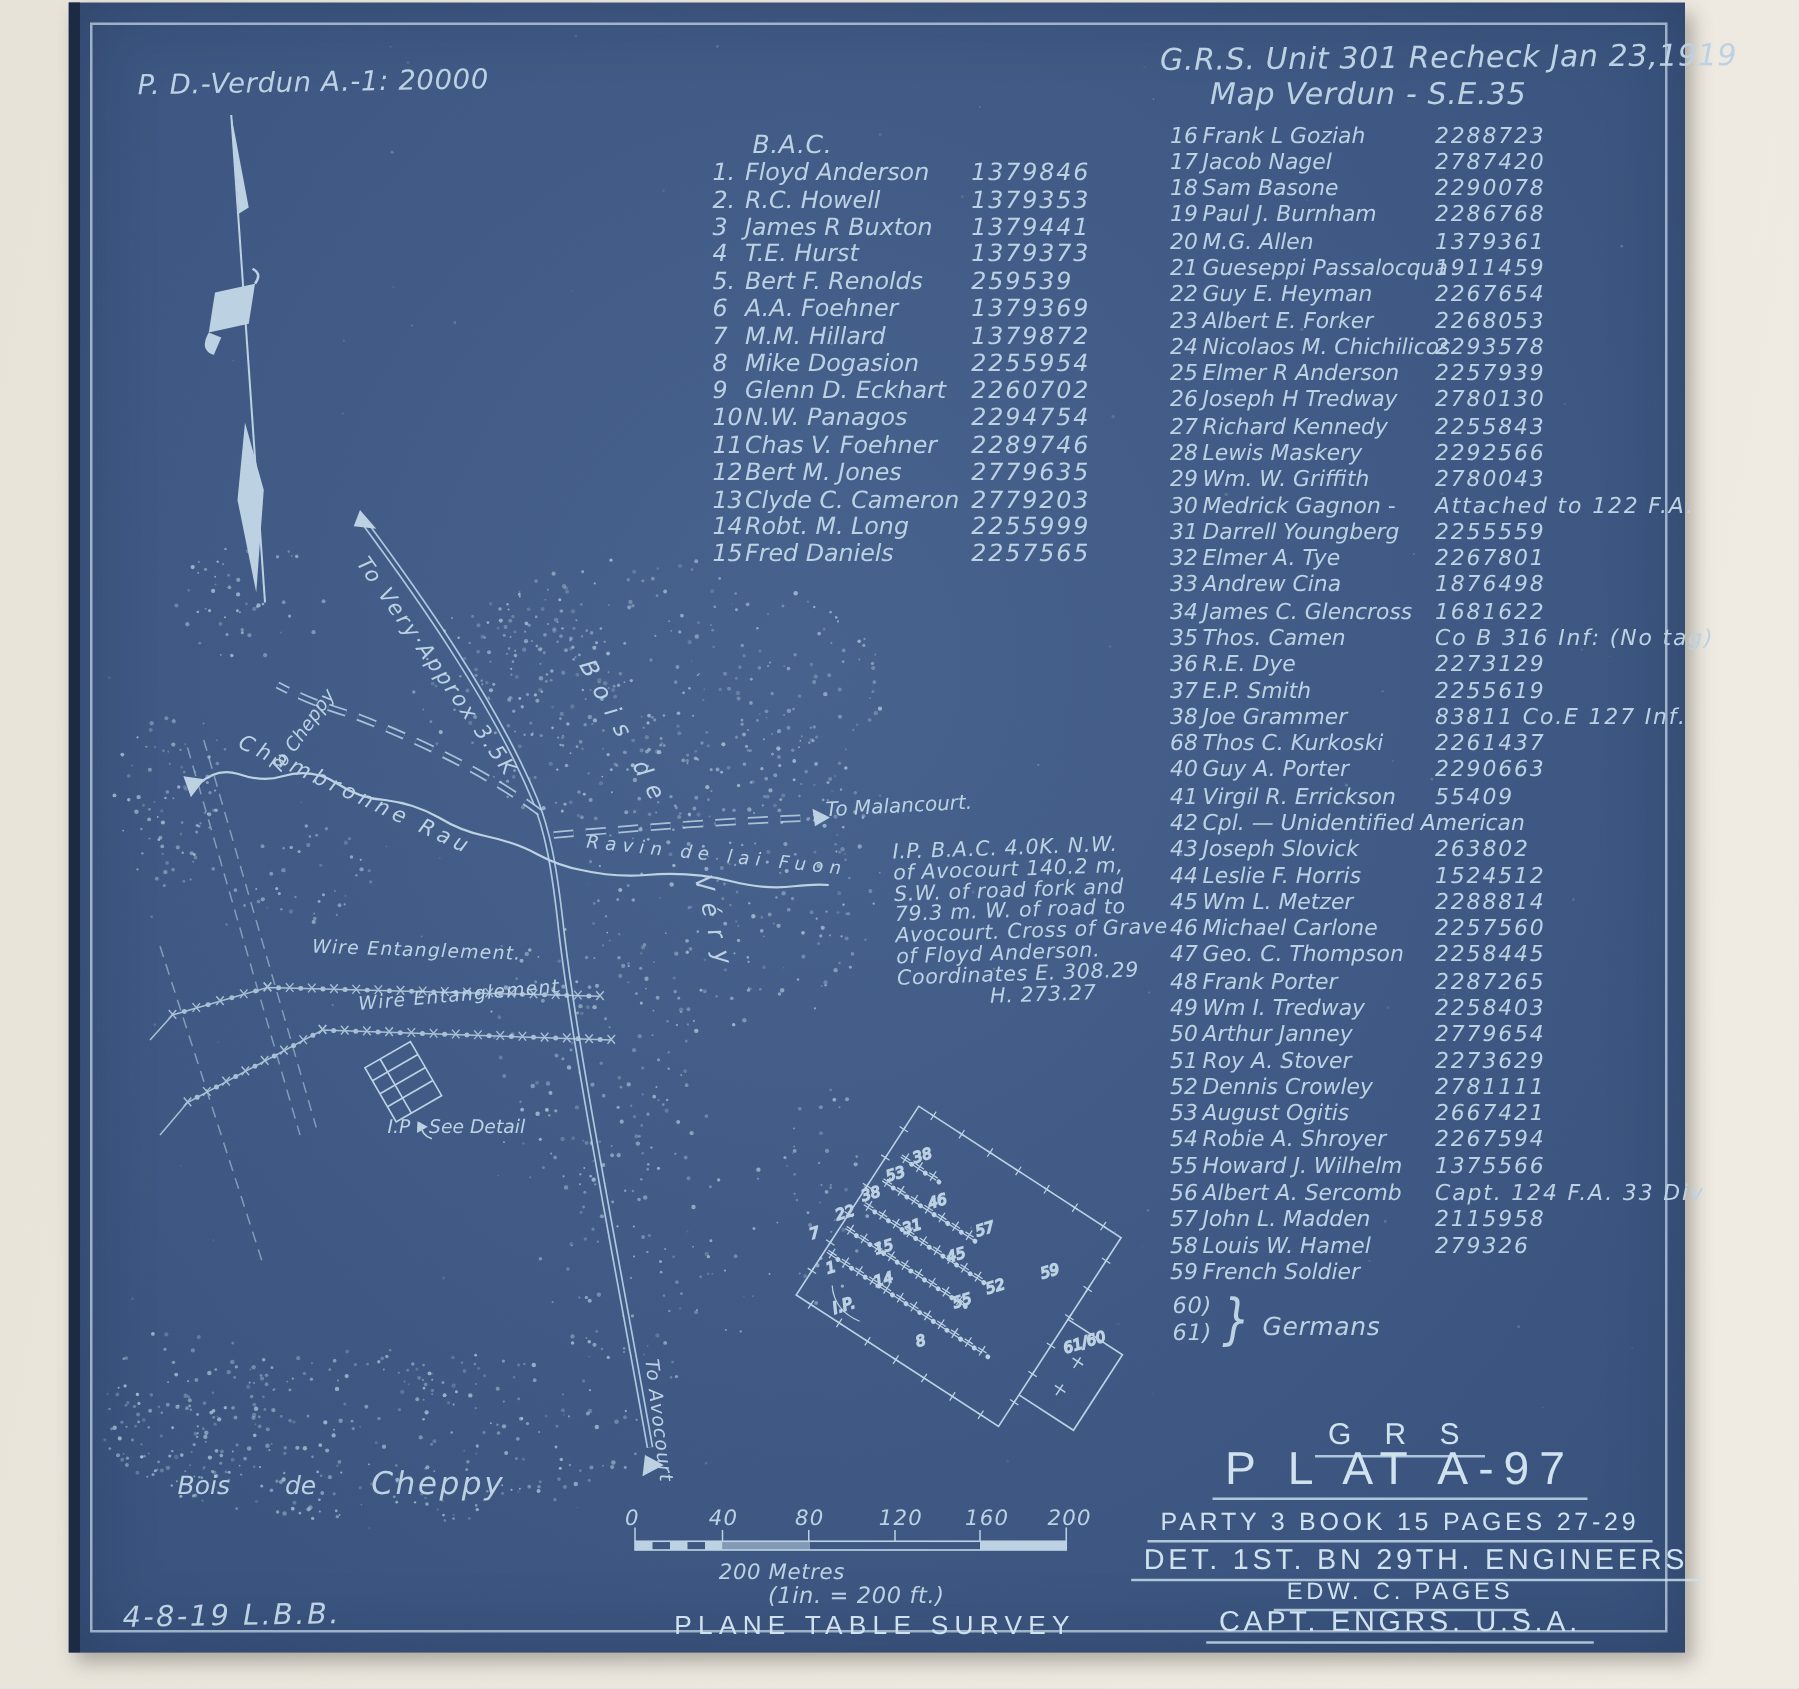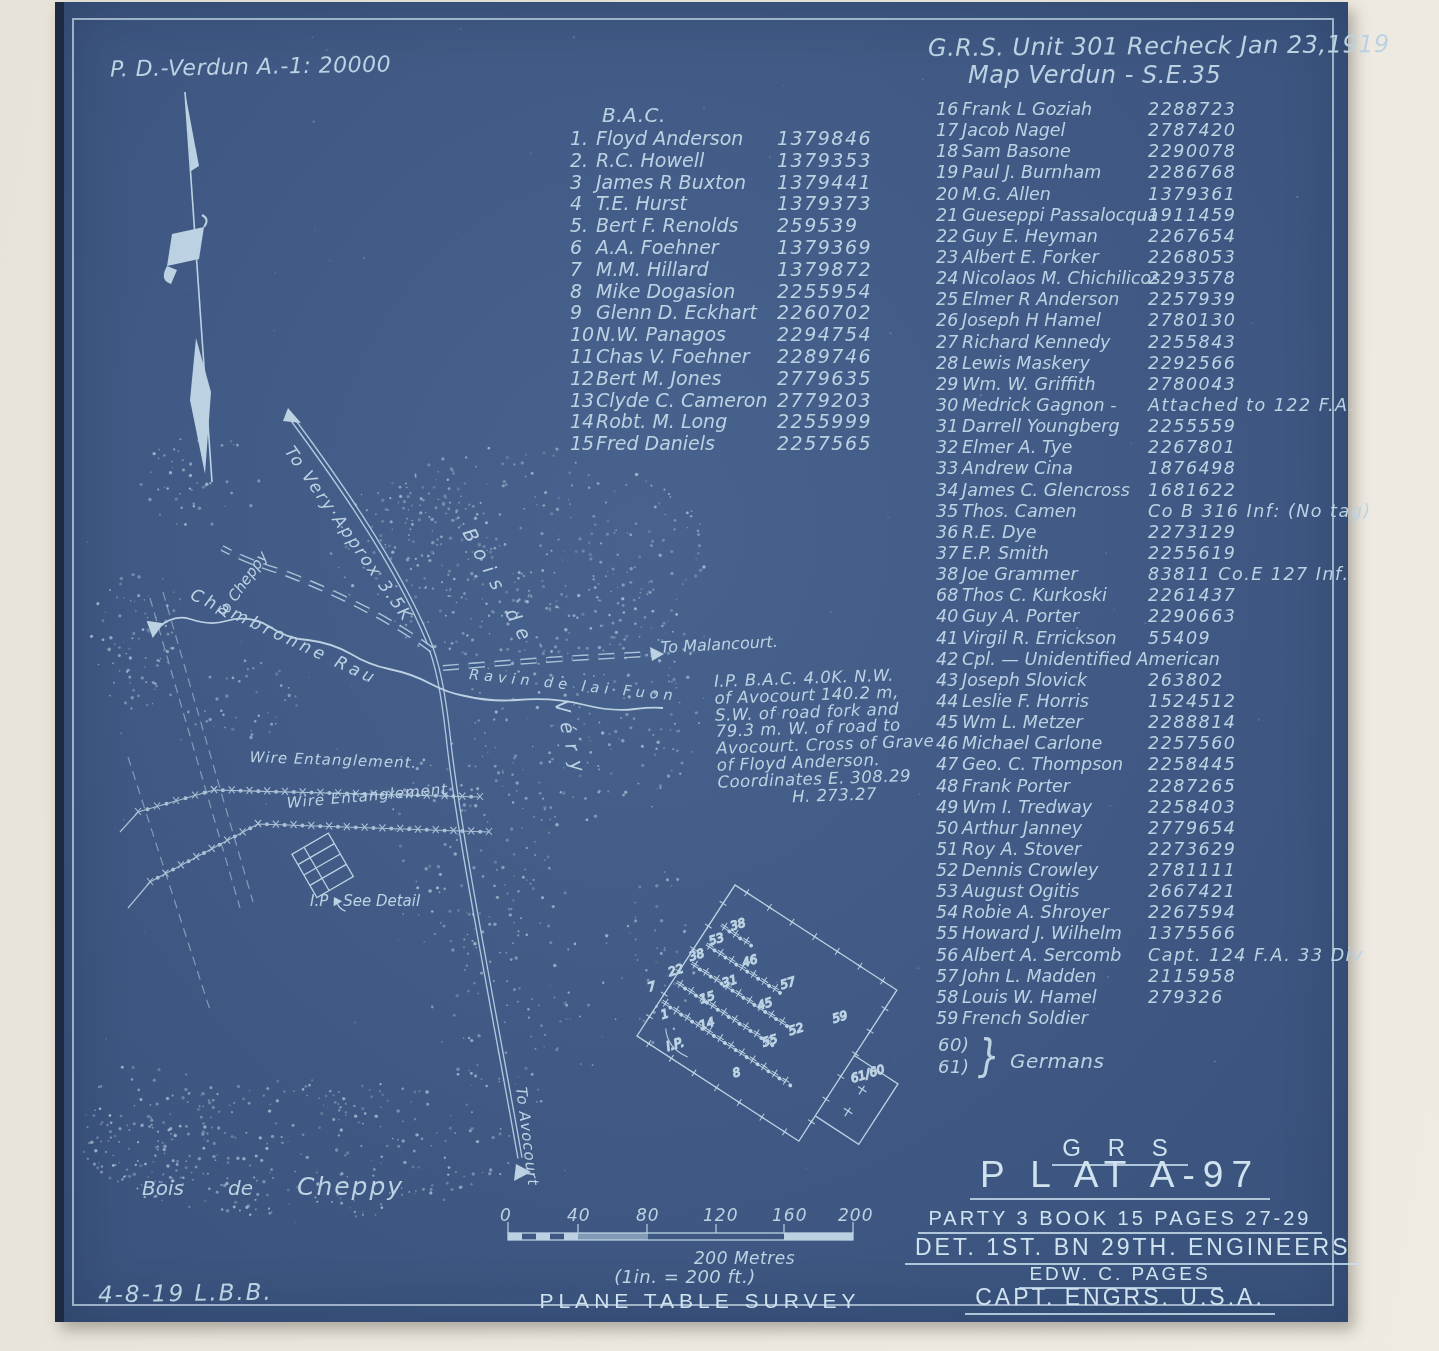--- a/index.html
+++ b/index.html
@@ -72,21 +72,21 @@
   #lbl-wire1{left:250px;top:748px;font-size:15px;transform:rotate(2deg);letter-spacing:1px;}
   #lbl-wire2{left:286px;top:794px;font-size:15px;transform:rotate(-5deg);letter-spacing:1px;}
   #lbl-ipdetail{left:310px;top:892px;font-size:15px;}
   #lbl-toavocourt{left:530px;top:1086px;font-size:15px;transform:rotate(83deg);letter-spacing:1px;}
   #lbl-boischeppy{left:142px;top:1172px;display:flex;gap:44px;align-items:baseline;}
   #lbl-boischeppy .w1,#lbl-boischeppy .w2{font-size:20px;font-style:italic;}
   #lbl-boischeppy .w3{font-size:25px;font-style:italic;letter-spacing:2px;}
 
   
   .tick{position:absolute;top:1205px;font-size:17px;font-style:italic;letter-spacing:1px;}
-  #cap1{left:575px;top:1248px;width:220px;text-align:right;font-size:17px;}
+  #cap1{left:575px;top:1248px;width:220px;text-align:left;font-size:17px;}
   #cap2{left:575px;top:1266px;width:220px;text-align:center;font-size:18px;}
   #cap3{left:535px;top:1289px;width:330px;text-align:center;font-size:21px;letter-spacing:5px;}
 
   
   .tb{position:absolute;left:915px;width:410px;text-align:center;}
   .tb span{display:inline-block;border-bottom:2px solid rgba(205,226,240,0.8);padding:0 10px 2px 10px;}
   #tb-grs{top:1134px;font-size:24px;letter-spacing:10px;}
   #tb-plat{top:1154px;font-size:37px;letter-spacing:8px;}
   #tb-party{top:1207px;font-size:20px;letter-spacing:3px;}
   #tb-det{top:1234px;font-size:23px;letter-spacing:3px;left:905px;}
@@ -2082,21 +2082,21 @@
       <span class="nm"><span class="no">24</span><span>Nicolaos M. Chichilicos</span></span>
       <span class="ser">2293578</span>
     </div>
 
     <div class="row">
       <span class="nm"><span class="no">25</span><span>Elmer R Anderson</span></span>
       <span class="ser">2257939</span>
     </div>
 
     <div class="row">
-      <span class="nm"><span class="no">26</span><span>Joseph H Hamel</span></span>
+      <span class="nm"><span class="no">26</span><span>Joseph H Tredway</span></span>
       <span class="ser">2780130</span>
     </div>
 
     <div class="row">
       <span class="nm"><span class="no">27</span><span>Richard Kennedy</span></span>
       <span class="ser">2255843</span>
     </div>
 
     <div class="row">
       <span class="nm"><span class="no">28</span><span>Lewis Maskery</span></span>

